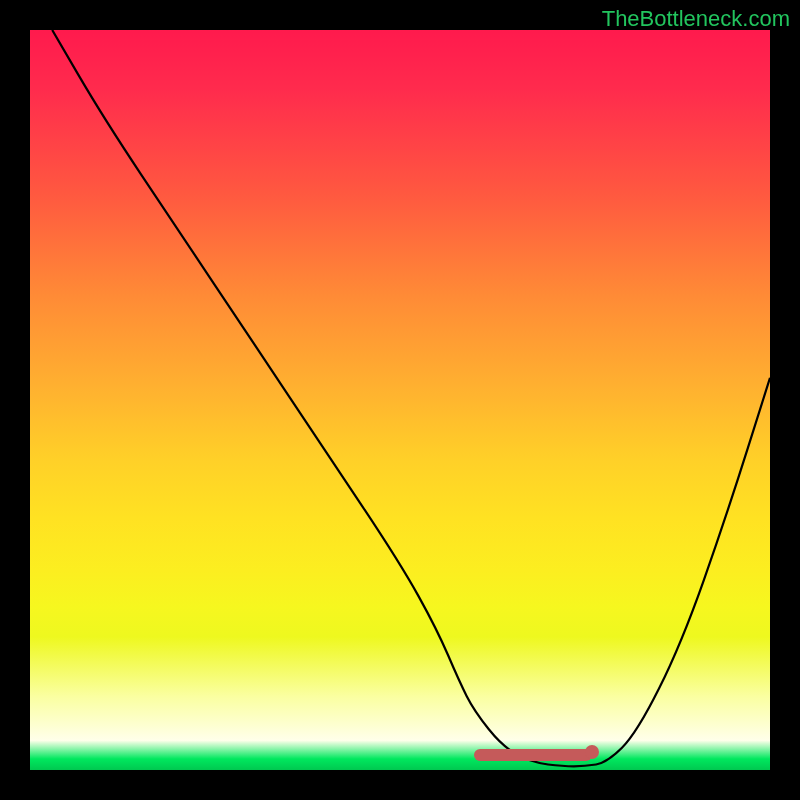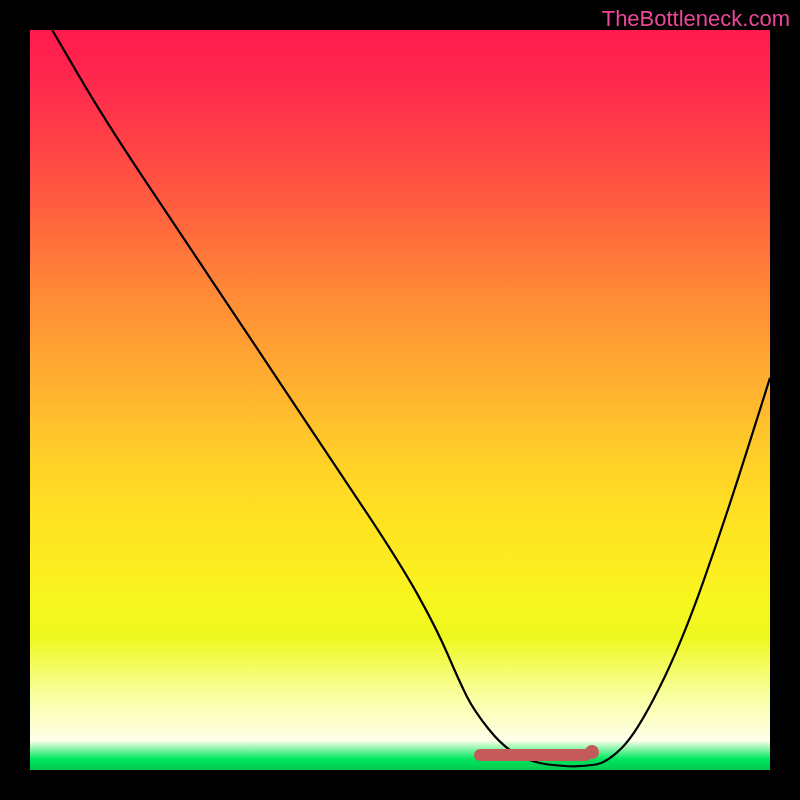--- a/index.html
+++ b/index.html
@@ -10,21 +10,21 @@
     position: relative;
     background: #000;
   }
   .watermark {
     position: absolute;
     top: 6px;
     right: 10px;
     font-family: Arial, Helvetica, sans-serif;
     font-size: 22px;
     font-weight: 500;
-    color: #ec4899;
+    color: #22c55e;
     z-index: 10;
   }
   .plot-area {
     position: absolute;
     left: 30px;
     top: 30px;
     width: 740px;
     height: 740px;
     overflow: hidden;
   }

